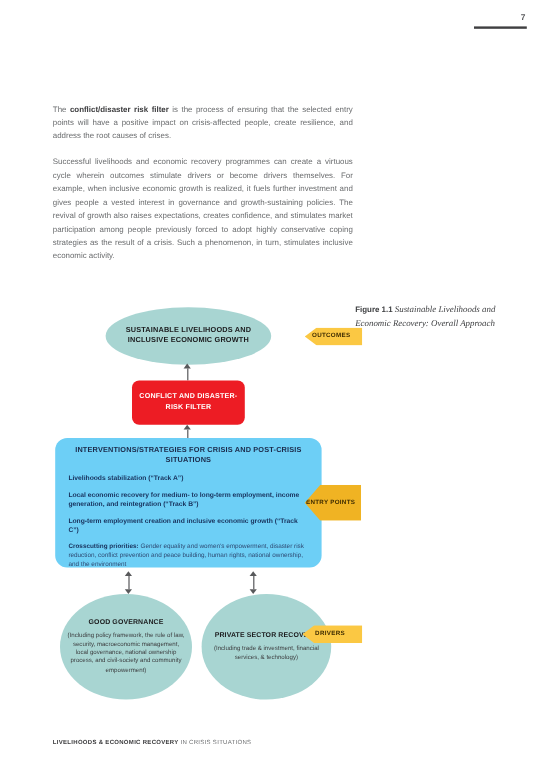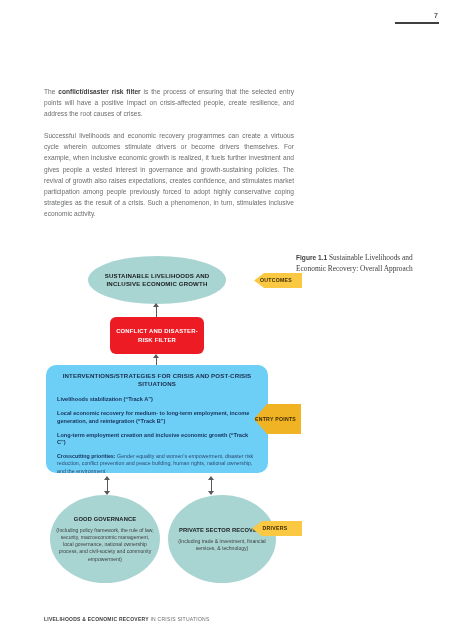--- a/index.html
+++ b/index.html
@@ -242,20 +242,21 @@
     font-size: 6.6px;
     line-height: 10.5px;
     color: #3d3e40;
   }
   #figure-caption .cap-num {
     font-weight: bold;
     font-family: "Liberation Sans", sans-serif;
   }
   #figure-caption .cap-title {
     font-family: "Liberation Serif", serif;
+    font-style: italic;
     font-size: 7.4px;
   }
 
   
   #footer {
     position: absolute;
     left: 44px;
     bottom: 18px;
     font-size: 5px;
     letter-spacing: 0.25px;

